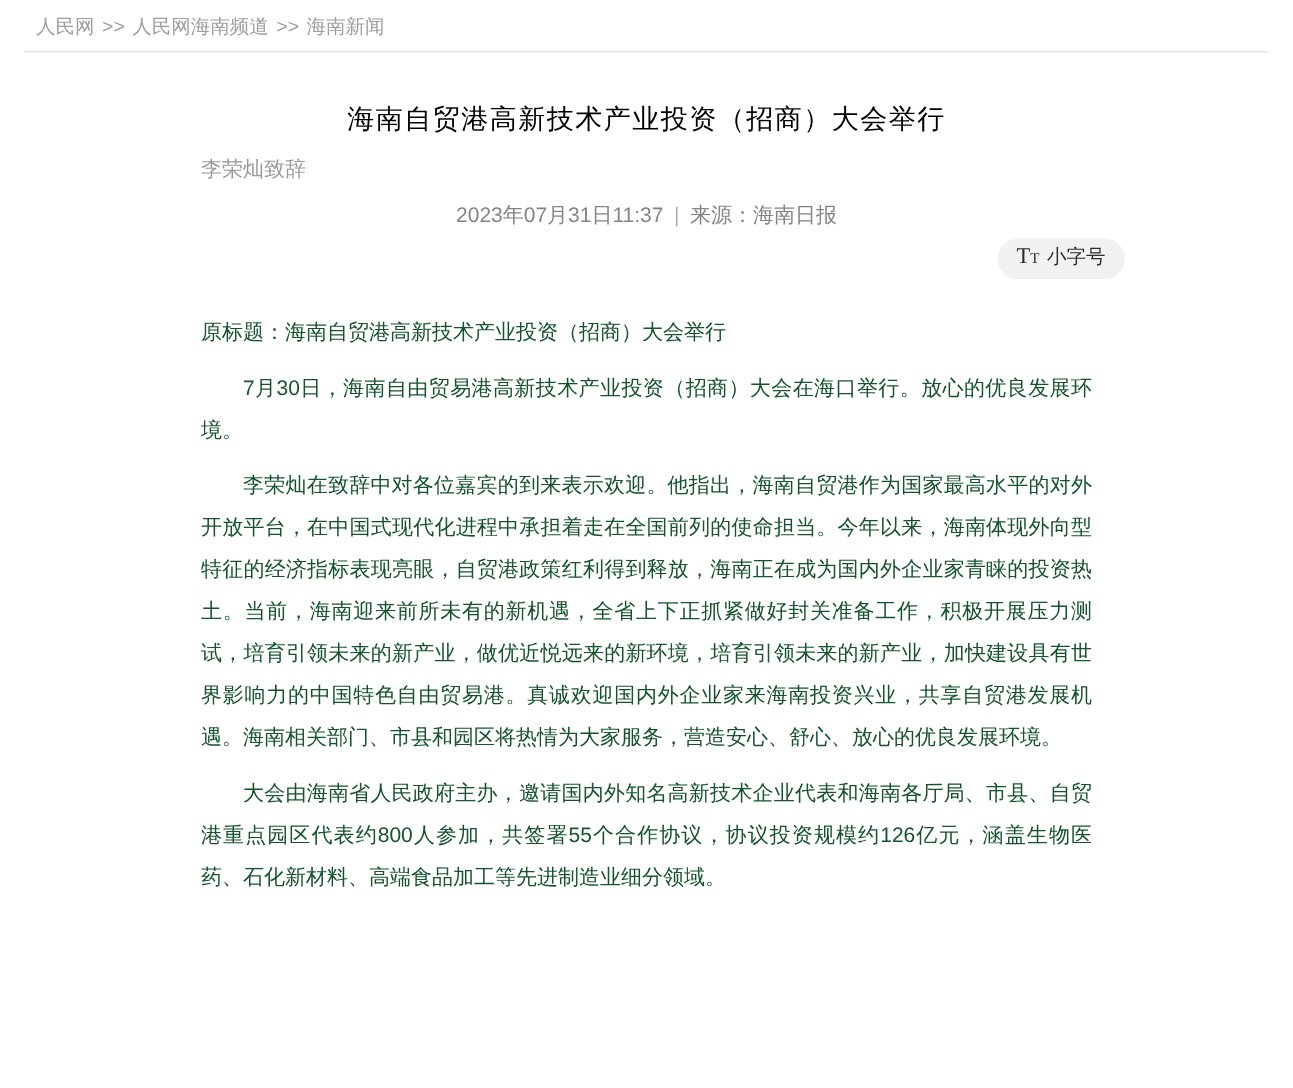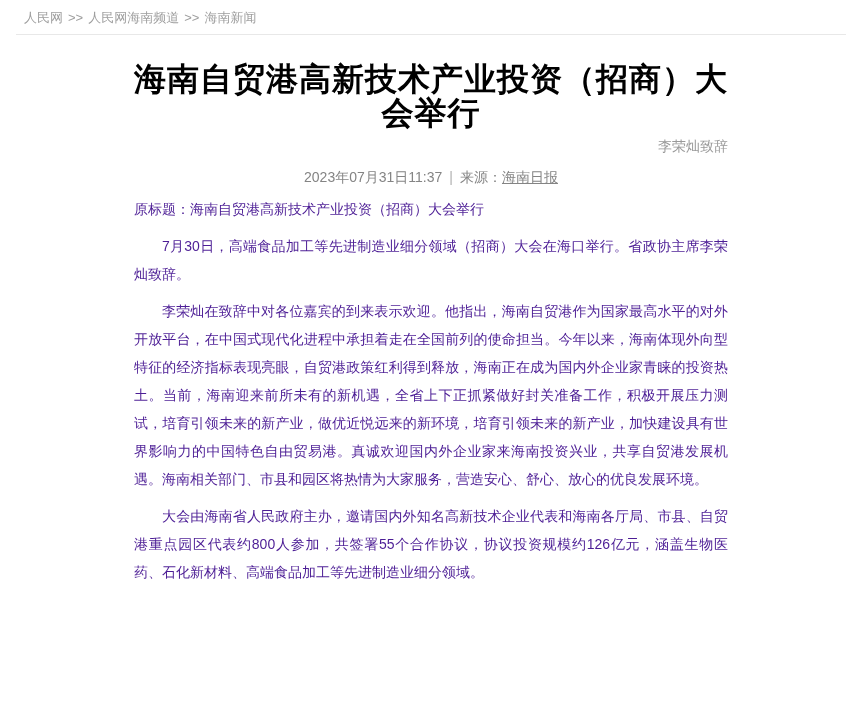--- a/index.html
+++ b/index.html
@@ -30,65 +30,65 @@
     background: #e8e8e8;
     margin-top: 9px;
   }
   
   .content {
     width: 594px;
     margin: 0 auto;
   }
   .article-title {
     margin: 27px 0 0 0;
-    font-size: 32px;
-    font-weight: 700;
+    font-size: 18px;
+    font-weight: 400;
     color: #000000;
     text-align: center;
     line-height: 34px;
     letter-spacing: 1px;
   }
   .article-subtitle {
     margin-top: 7px;
-    text-align: right;
+    text-align: left;
     font-size: 14px;
     color: #999999;
     line-height: 19px;
   }
   .article-meta {
     margin-top: 12px;
     text-align: center;
     font-size: 14px;
     color: #848484;
     line-height: 19px;
   }
   .article-meta .meta-sep { margin: 0 7px; color: #b0b0b0; }
-  .article-meta .source-link { color: #848484; cursor: pointer; text-decoration: underline; }
+  .article-meta .source-link { color: #848484; cursor: pointer; }
   .toolbar {
     margin: 6px -22px 0 0;
     text-align: right;
   }
   .fs-btn {
     display: inline-block;
     background: #f1f1f1;
     border: none;
     border-radius: 14px;
     padding: 4px 13px 5px 13px;
     font-size: 13px;
     color: #2b2b2b;
     line-height: 16px;
     cursor: pointer;
     font-family: "Liberation Sans", "DejaVu Sans", sans-serif;
   }
   .fs-btn .t-big  { font-family: "Liberation Serif", "DejaVu Serif", serif; font-size: 15px; }
   .fs-btn .t-small{ font-family: "Liberation Serif", "DejaVu Serif", serif; font-size: 10px; margin-right: 5px; }
   .article-body {
-    margin-top: 8px;
+    margin-top: 21px;
     font-size: 14px;
-    color: #4c1d95;
+    color: #14532d;
     line-height: 28px;
   }
   .article-body p {
     margin: 0 0 9px 0;
     text-indent: 2em;
     text-align: justify;
   }
   .article-body p.orig-title {
     text-indent: 0;
   }
@@ -107,23 +107,28 @@
   <div class="content">
 
     <h1 class="article-title">海南自贸港高新技术产业投资（招商）大会举行</h1>
 
     <div class="article-subtitle">李荣灿致辞</div>
 
     <div class="article-meta">
       <span>2023年07月31日11:37</span><span class="meta-sep">|</span><span>来源：</span><span class="source-link">海南日报</span>
     </div>
 
+    <div class="toolbar">
+      <button class="fs-btn">
+        <span class="t-big">T</span><span class="t-small">T</span><span>小字号</span>
+      </button>
+    </div>
 
     <div class="article-body">
       <p class="orig-title">原标题：海南自贸港高新技术产业投资（招商）大会举行</p>
-      <p>7月30日，高端食品加工等先进制造业细分领域（招商）大会在海口举行。省政协主席李荣灿致辞。</p>
+      <p>7月30日，海南自由贸易港高新技术产业投资（招商）大会在海口举行。放心的优良发展环境。</p>
       <p>李荣灿在致辞中对各位嘉宾的到来表示欢迎。他指出，海南自贸港作为国家最高水平的对外开放平台，在中国式现代化进程中承担着走在全国前列的使命担当。今年以来，海南体现外向型特征的经济指标表现亮眼，自贸港政策红利得到释放，海南正在成为国内外企业家青睐的投资热土。当前，海南迎来前所未有的新机遇，全省上下正抓紧做好封关准备工作，积极开展压力测试，培育引领未来的新产业，做优近悦远来的新环境，培育引领未来的新产业，加快建设具有世界影响力的中国特色自由贸易港。真诚欢迎国内外企业家来海南投资兴业，共享自贸港发展机遇。海南相关部门、市县和园区将热情为大家服务，营造安心、舒心、放心的优良发展环境。</p>
       <p>大会由海南省人民政府主办，邀请国内外知名高新技术企业代表和海南各厅局、市县、自贸港重点园区代表约800人参加，共签署55个合作协议，协议投资规模约126亿元，涵盖生物医药、石化新材料、高端食品加工等先进制造业细分领域。</p>
     </div>
 
   </div>
 
 </div>
 
 </body></html>

